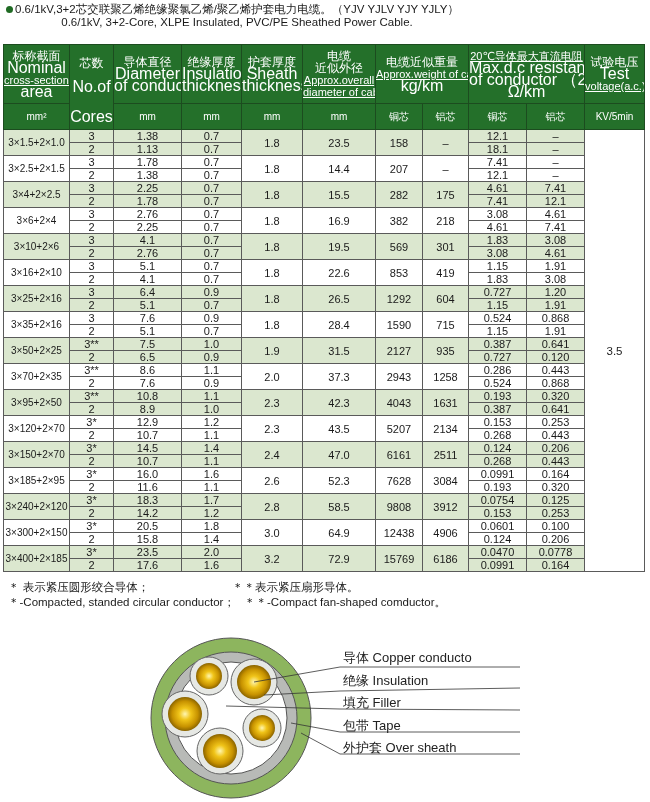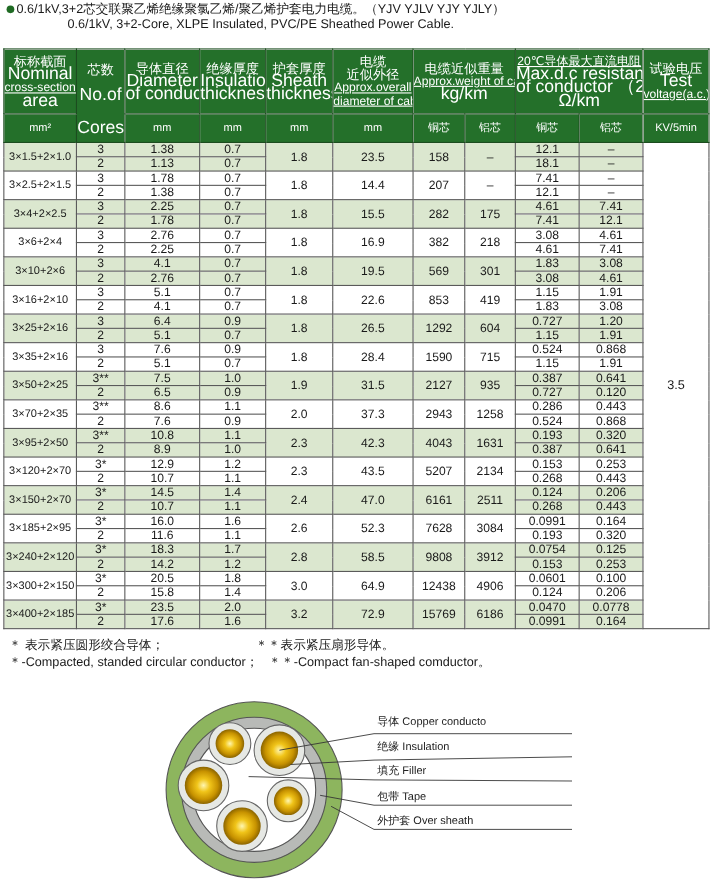--- a/index.html
+++ b/index.html
@@ -17,21 +17,21 @@
   th .en-s{font-size:11px;text-decoration:underline;}
   td{height:12px;line-height:12px;}
   tr.g td.gcell{background:#dbe7cf;}
   td.size{font-size:10px;text-align:center;}
   td.volt{background:#fff;font-size:11.5px;vertical-align:middle;}
   td.sub{border-top:1px solid #6b6b6b;}
   .notes{position:absolute;top:580px;font-size:11.5px;line-height:15px;}
   .notes.left{left:8px;}
   .notes.right{left:232px;}
   .diagram{position:absolute;left:0;top:615px;width:650px;height:187px;}
-  .lbl{position:absolute;font-size:10px;color:#222;}
+  .lbl{position:absolute;font-size:13px;color:#222;}
 </style>
 </head>
 <body>
 
 <div class="title">
   <div><span class="dot"></span><span>0.6/1kV,3+2芯交联聚乙烯绝缘聚氯乙烯/聚乙烯护套电力电缆。（YJV YJLV YJY YJLY）</span></div>
   <div class="l2">0.6/1kV, 3+2-Core, XLPE Insulated, PVC/PE Sheathed Power Cable.</div>
 </div>
 
 <table class="spec">

